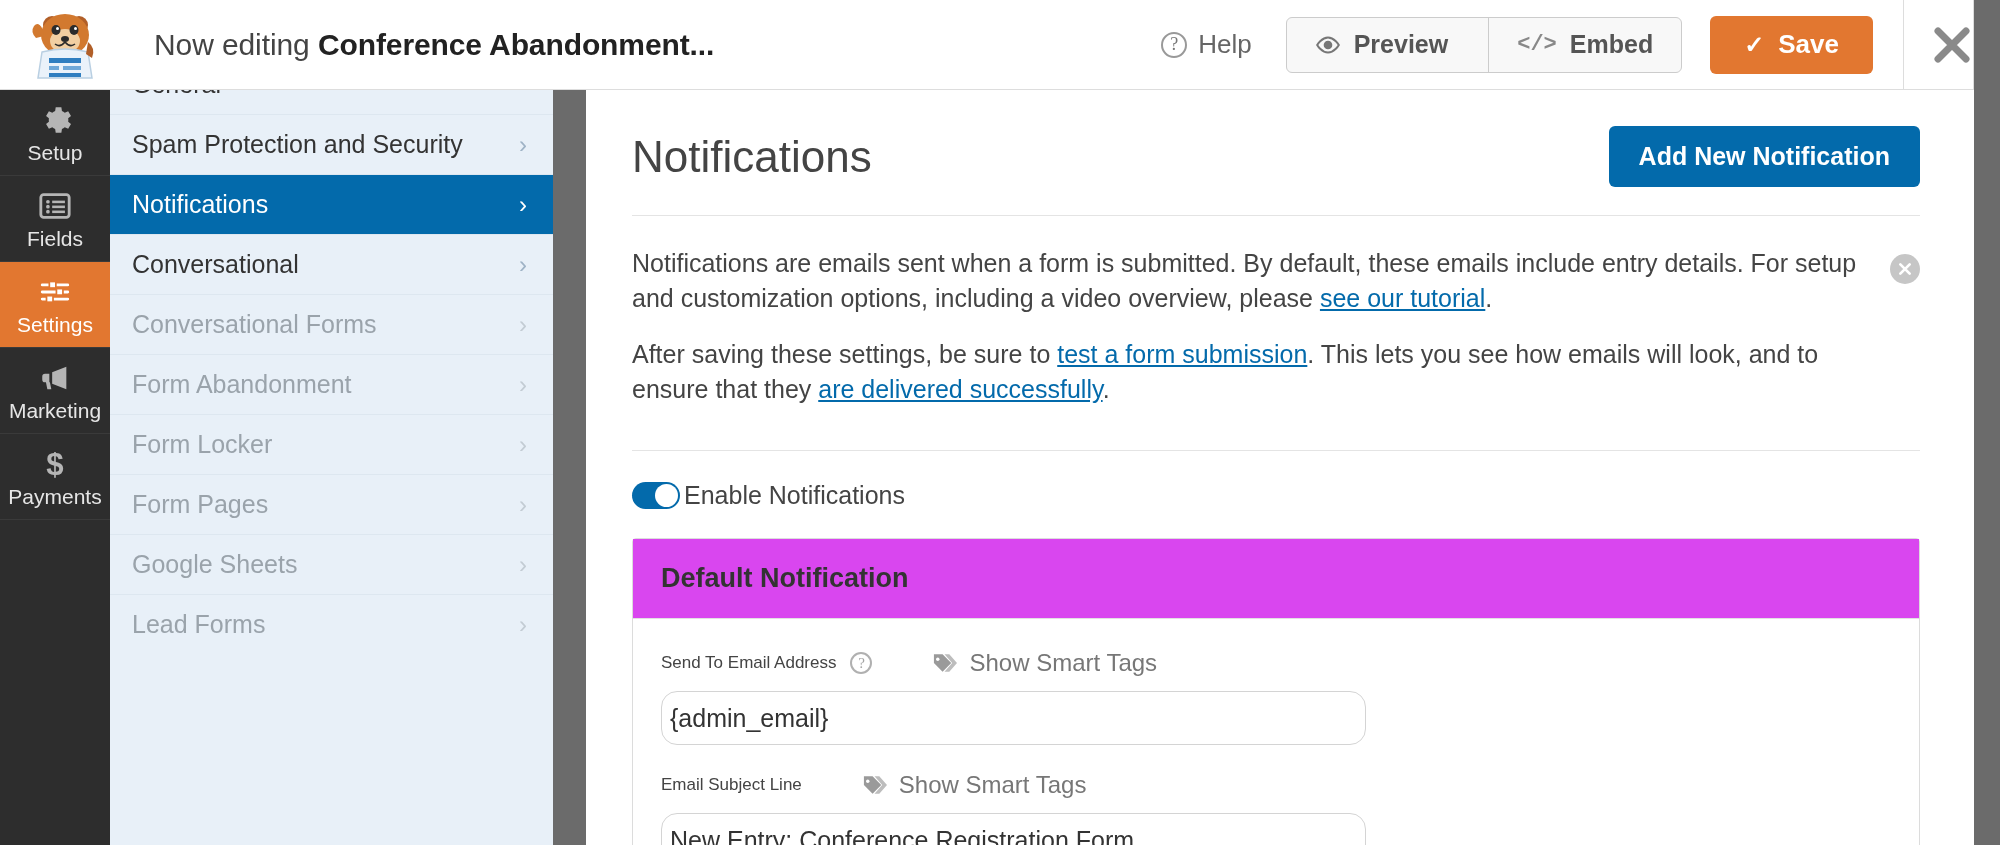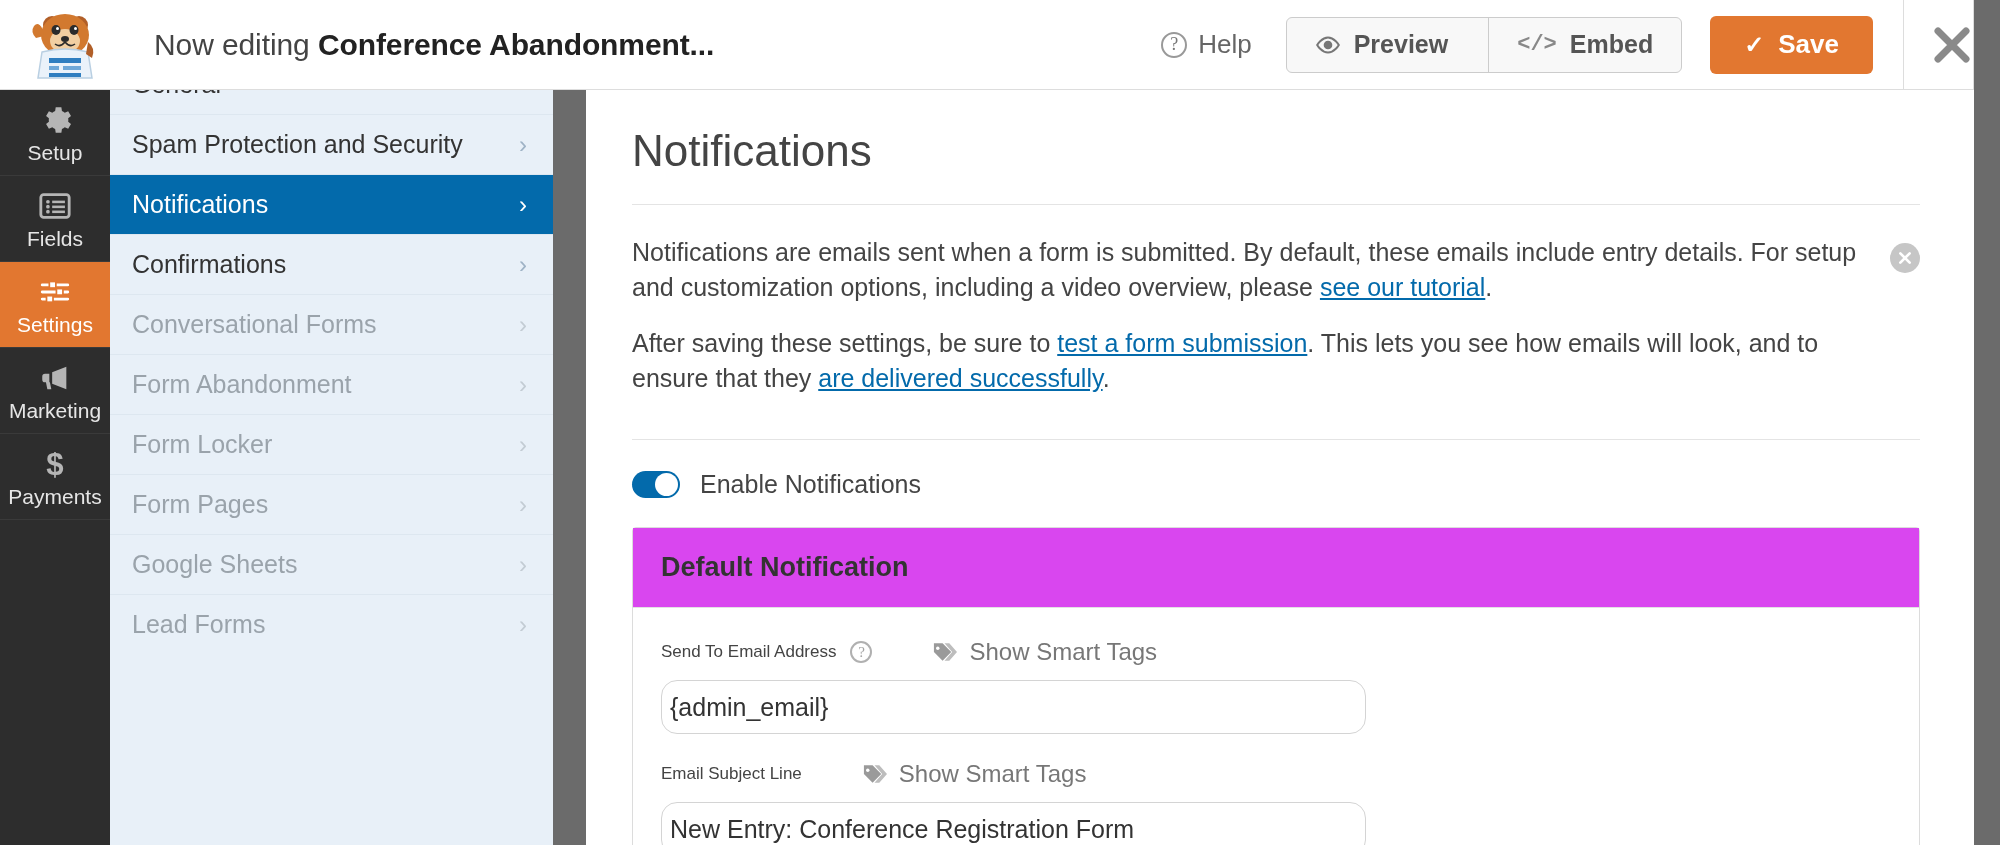--- a/index.html
+++ b/index.html
@@ -150,21 +150,21 @@
     position: absolute; right: 0; top: 38px;
     width: 30px; height: 30px; border-radius: 50%;
     background: #c6c6c6; display:flex; align-items:center;
     justify-content:center; cursor: pointer;
   }
   .dismiss svg { width: 16px; height: 16px; }
 
   .hr2 { height: 1px; background: #e4e4e4; margin-top: 28px; }
 
   .toggle-row {
-    display: flex; align-items: center; gap: 20px;
+    display: flex; align-items: center; gap: 4px;
     padding: 30px 0 28px 0;
   }
   .toggle {
     width: 48px; height: 27px; border-radius: 14px;
     background: #036aab; position: relative; cursor: pointer; flex: none;
   }
   .toggle .knob {
     position: absolute; right: 2px; top: 2px;
     width: 23px; height: 23px; border-radius: 50%;
     background: #fff;
@@ -347,21 +347,21 @@
         <span>Spam Protection and Security</span>
         <span class="chev">›</span>
       </div>
 
       <div class="panel-item active">
         <span>Notifications</span>
         <span class="chev">›</span>
       </div>
 
       <div class="panel-item">
-        <span>Confirmations</span>
+        <span>Conversational</span>
         <span class="chev">›</span>
       </div>
 
       <div class="panel-item disabled">
         <span>Conversational Forms</span>
         <span class="chev">›</span>
       </div>
 
       <div class="panel-item disabled">
         <span>Form Abandonment</span>
@@ -391,20 +391,21 @@
     </div>
   </div>
 
   <div class="panel-scroll"></div>
 
   <div class="main">
     <div class="main-pad">
 
       <div class="main-head">
         <div class="page-title">Notifications</div>
+        <div class="add-btn">Add New Notification</div>
       </div>
 
       <div class="hr"></div>
 
       <div class="notice">
         <div class="dismiss">
           <svg viewBox="0 0 24 24">
             <path d="M5 5 L19 19 M19 5 L5 19" stroke="#ffffff" stroke-width="4" stroke-linecap="round"></path>
           </svg>
         </div>

